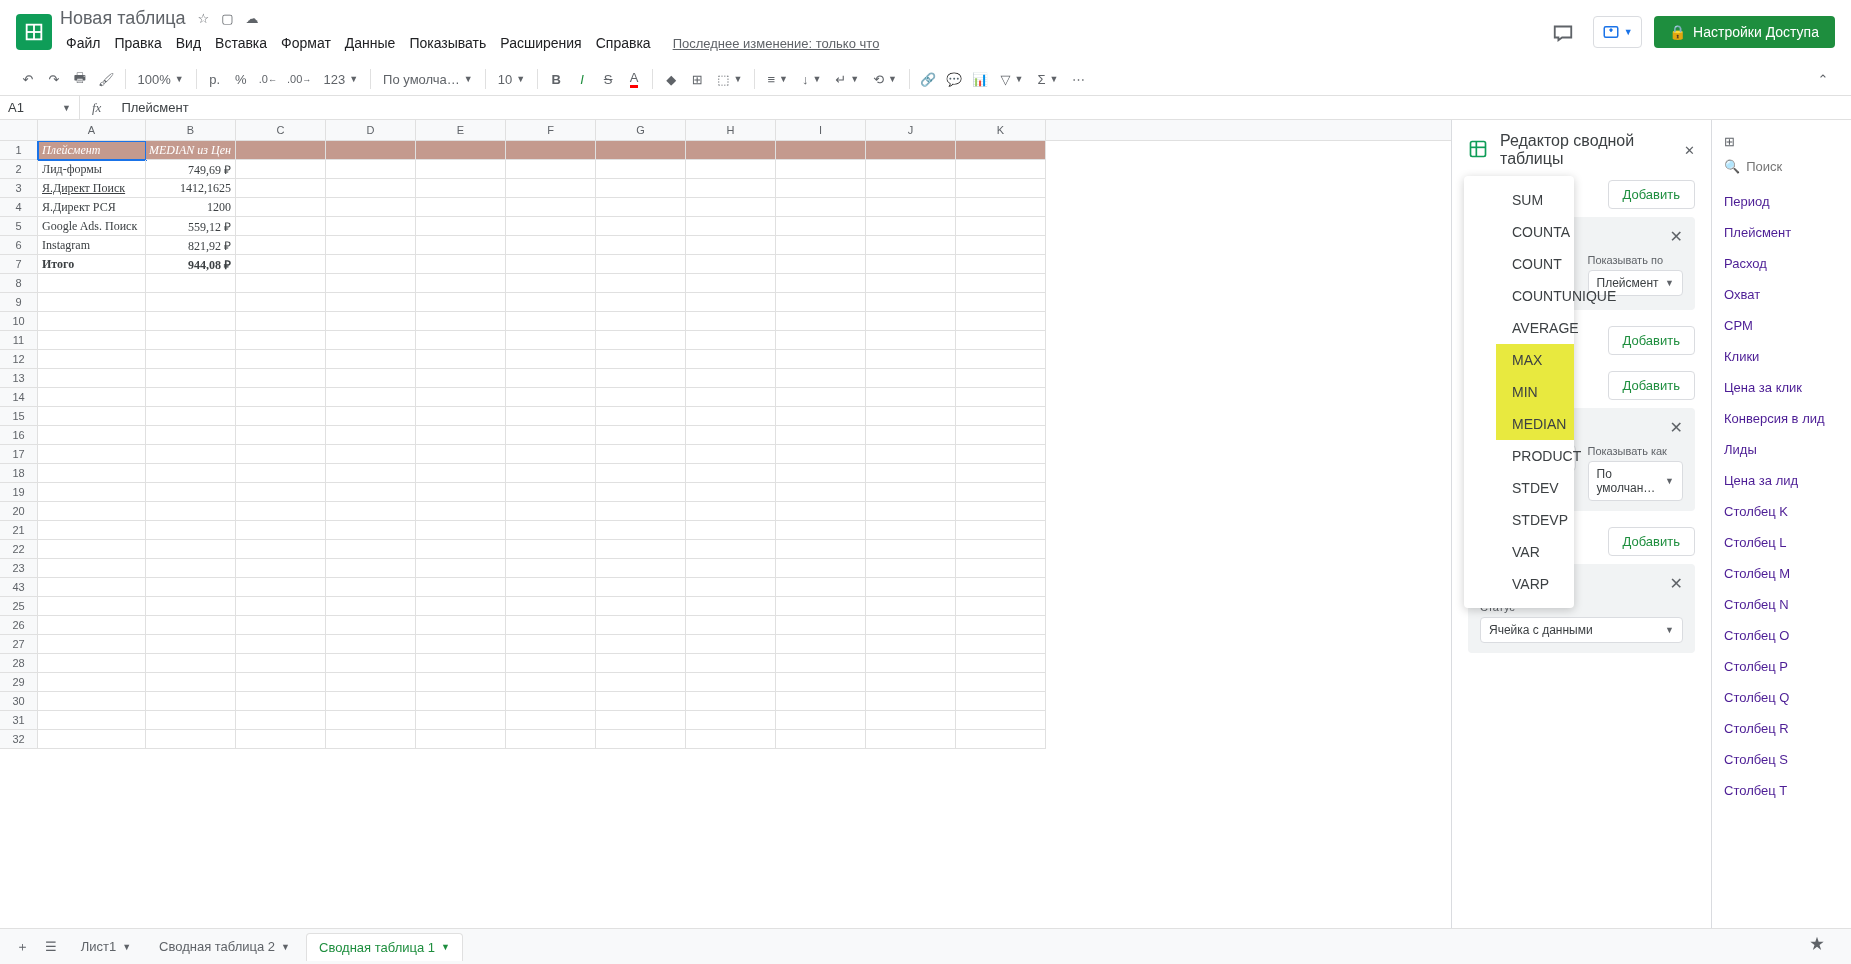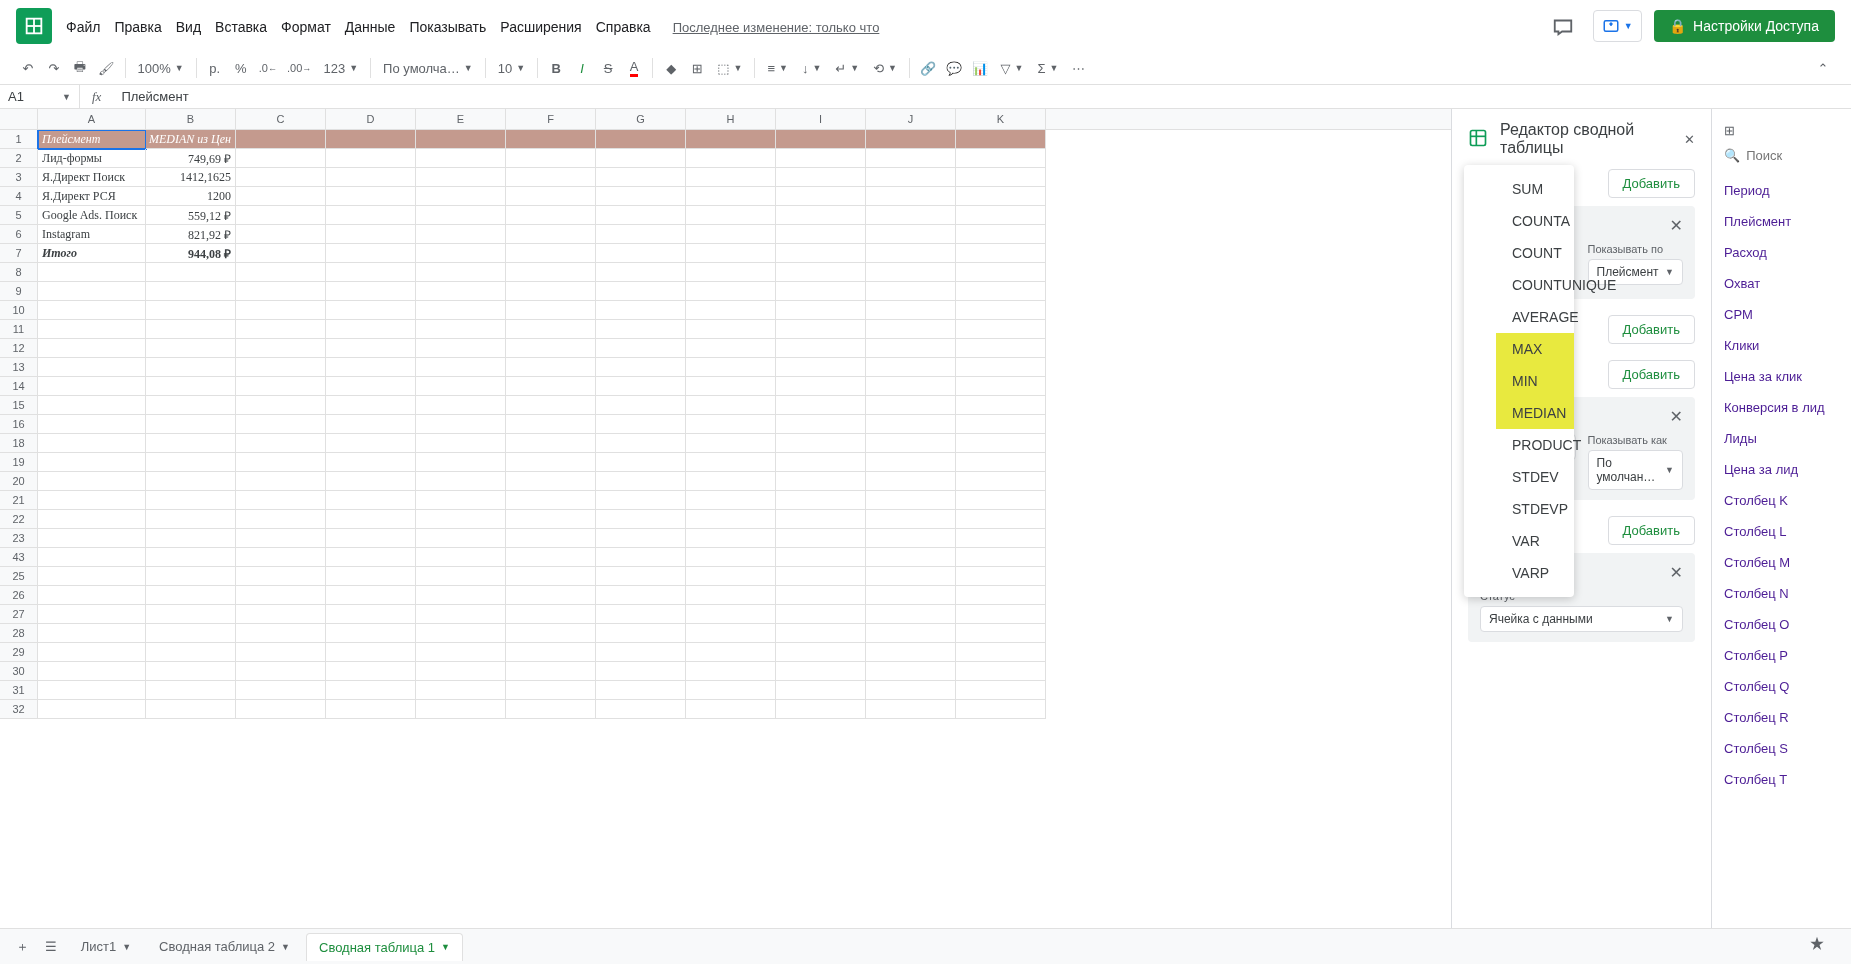--- a/index.html
+++ b/index.html
@@ -99,20 +99,28 @@
 
 <div class="header">
   <div class="sheets-logo">
     <svg viewBox="0 0 24 24">
         <rect x="4" y="4" width="16" height="16" fill="none" stroke="#fff" stroke-width="2"></rect>
         <line x1="4" y1="12" x2="20" y2="12" stroke="#fff" stroke-width="2"></line>
         <line x1="12" y1="4" x2="12" y2="20" stroke="#fff" stroke-width="2"></line>
       </svg>
   </div>
   <div class="title-area">
+    <div class="title-row">
+      <span class="doc-title">Новая таблица</span>
+      <div class="title-icons">
+        <span>☆</span>
+        <span>▢</span>
+        <span>☁</span>
+      </div>
+    </div>
     <div class="menu-bar" id="menu-bar">
     <span>Файл</span>
         <span>Правка</span>
         <span>Вид</span>
         <span>Вставка</span>
         <span>Формат</span>
         <span>Данные</span>
         <span>Показывать</span>
         <span>Расширения</span>
         <span>Справка</span>
@@ -255,21 +263,21 @@
           <div class="cell" style="width: 90px;"></div>
           <div class="cell" style="width: 90px;"></div>
           <div class="cell" style="width: 90px;"></div>
           <div class="cell" style="width: 90px;"></div>
           <div class="cell" style="width: 90px;"></div>
           <div class="cell" style="width: 90px;"></div>
           <div class="cell" style="width: 90px;"></div>
         </div>
         <div class="row">
           <div class="row-h">3</div>
-          <div class="cell" style="width: 108px;">Я.Директ Поиск</div>
+          <div class="cell" style="width: 108px; text-decoration: underline;">Я.Директ Поиск</div>
           <div class="cell right" style="width: 90px;">1412,1625</div>
           <div class="cell" style="width: 90px;"></div>
           <div class="cell" style="width: 90px;"></div>
           <div class="cell" style="width: 90px;"></div>
           <div class="cell" style="width: 90px;"></div>
           <div class="cell" style="width: 90px;"></div>
           <div class="cell" style="width: 90px;"></div>
           <div class="cell" style="width: 90px;"></div>
           <div class="cell" style="width: 90px;"></div>
           <div class="cell" style="width: 90px;"></div>
@@ -311,21 +319,21 @@
           <div class="cell" style="width: 90px;"></div>
           <div class="cell" style="width: 90px;"></div>
           <div class="cell" style="width: 90px;"></div>
           <div class="cell" style="width: 90px;"></div>
           <div class="cell" style="width: 90px;"></div>
           <div class="cell" style="width: 90px;"></div>
           <div class="cell" style="width: 90px;"></div>
         </div>
         <div class="row">
           <div class="row-h">7</div>
-          <div class="cell bold" style="width: 108px; font-style: italic;">Итого</div>
+          <div class="cell bold" style="width: 108px;">Итого</div>
           <div class="cell right bold" style="width: 90px;">944,08 ₽</div>
           <div class="cell bold" style="width: 90px;"></div>
           <div class="cell bold" style="width: 90px;"></div>
           <div class="cell bold" style="width: 90px;"></div>
           <div class="cell bold" style="width: 90px;"></div>
           <div class="cell bold" style="width: 90px;"></div>
           <div class="cell bold" style="width: 90px;"></div>
           <div class="cell bold" style="width: 90px;"></div>
           <div class="cell bold" style="width: 90px;"></div>
           <div class="cell bold" style="width: 90px;"></div>
@@ -437,20 +445,34 @@
           <div class="cell" style="width: 90px;"></div>
           <div class="cell" style="width: 90px;"></div>
           <div class="cell" style="width: 90px;"></div>
           <div class="cell" style="width: 90px;"></div>
           <div class="cell" style="width: 90px;"></div>
           <div class="cell" style="width: 90px;"></div>
           <div class="cell" style="width: 90px;"></div>
         </div>
         <div class="row">
           <div class="row-h">16</div>
+          <div class="cell" style="width: 108px;"></div>
+          <div class="cell" style="width: 90px;"></div>
+          <div class="cell" style="width: 90px;"></div>
+          <div class="cell" style="width: 90px;"></div>
+          <div class="cell" style="width: 90px;"></div>
+          <div class="cell" style="width: 90px;"></div>
+          <div class="cell" style="width: 90px;"></div>
+          <div class="cell" style="width: 90px;"></div>
+          <div class="cell" style="width: 90px;"></div>
+          <div class="cell" style="width: 90px;"></div>
+          <div class="cell" style="width: 90px;"></div>
+        </div>
+        <div class="row">
+          <div class="row-h">17</div>
           <div class="cell" style="width: 108px;"></div>
           <div class="cell" style="width: 90px;"></div>
           <div class="cell" style="width: 90px;"></div>
           <div class="cell" style="width: 90px;"></div>
           <div class="cell" style="width: 90px;"></div>
           <div class="cell" style="width: 90px;"></div>
           <div class="cell" style="width: 90px;"></div>
           <div class="cell" style="width: 90px;"></div>
           <div class="cell" style="width: 90px;"></div>
           <div class="cell" style="width: 90px;"></div>

